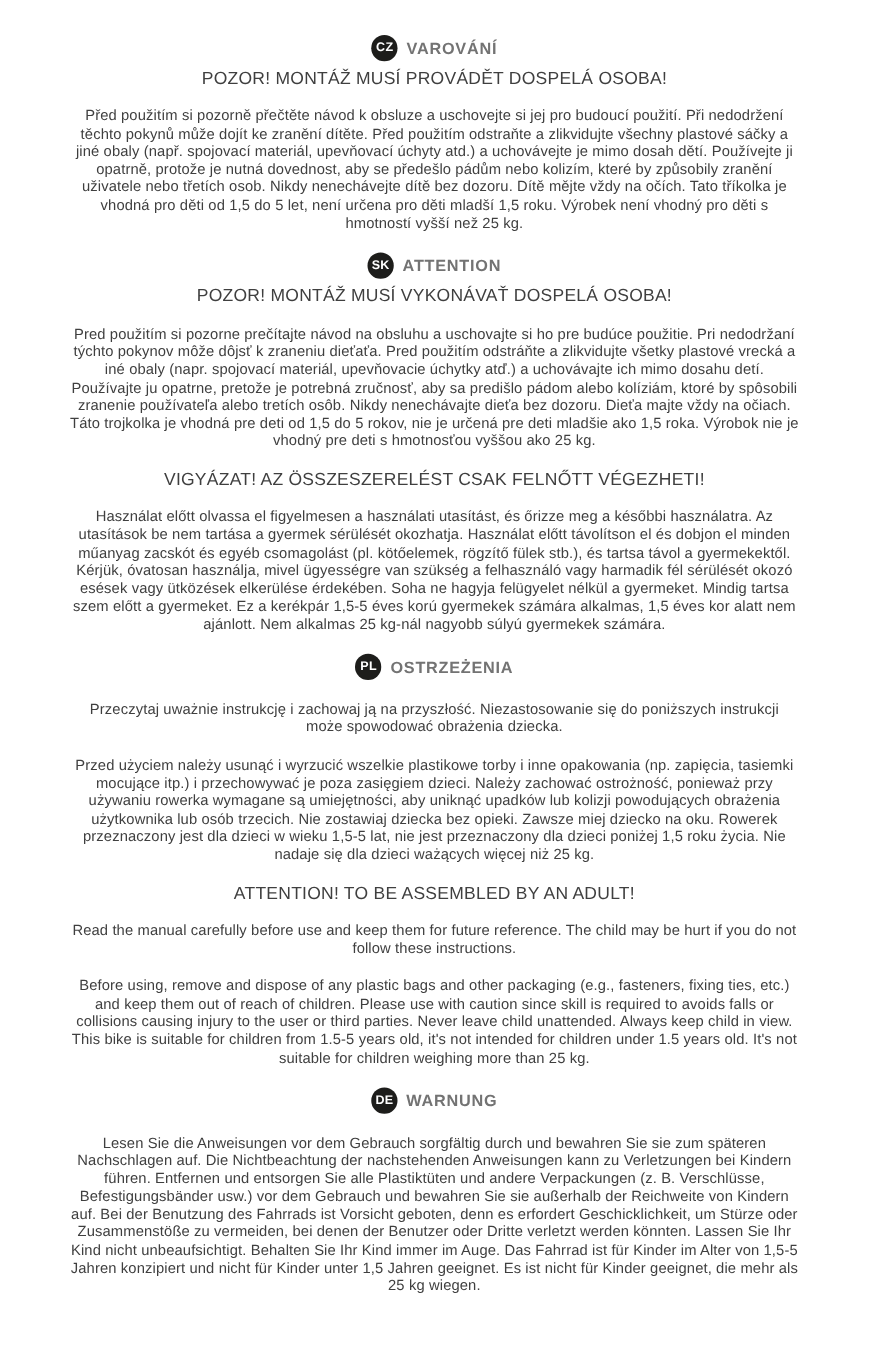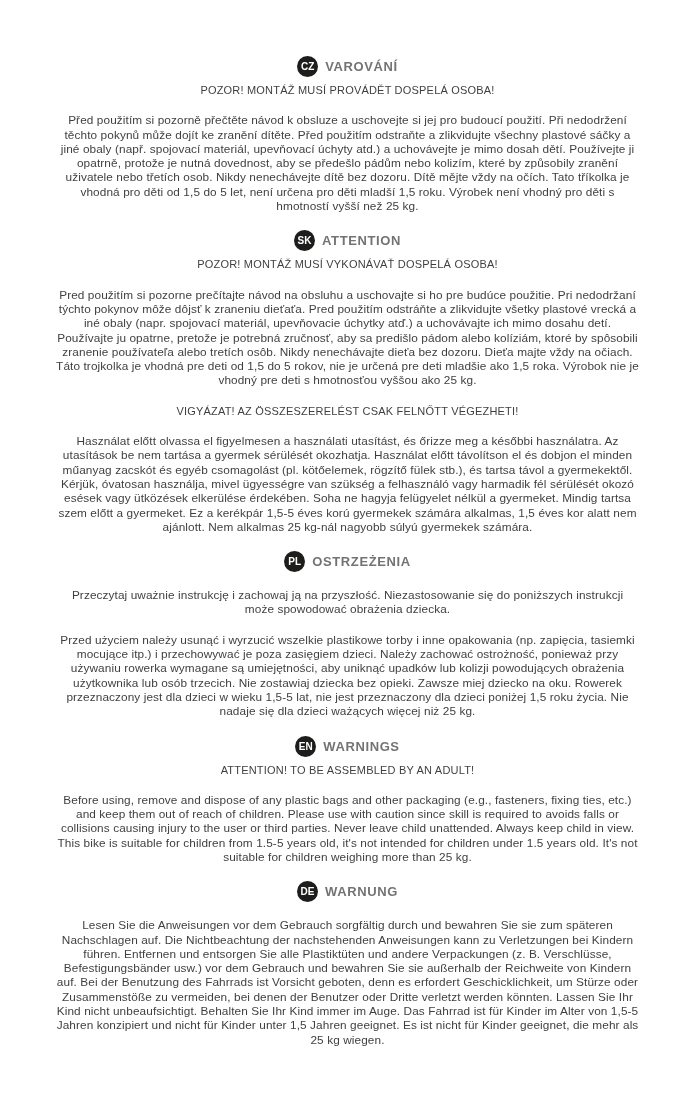--- a/index.html
+++ b/index.html
@@ -10,21 +10,21 @@
   body {
     width: 695px;
     height: 1094px;
     font-family: "Liberation Sans", "DejaVu Sans", sans-serif;
     color: #3f3f3f;
     overflow: hidden;
   }
   .page {
     width: 615px;
     margin: 0 auto;
-    padding-top: 56px;
+    padding-top: 28px;
     text-align: center;
   }
   section.warn-block { margin: 0; }
   .head {
     display: flex;
     align-items: center;
     justify-content: center;
     gap: 7px;
     margin: 17px 0 6px 0;
   }
@@ -45,21 +45,21 @@
   }
   .title {
     margin: 0;
     font-size: 13px;
     font-weight: bold;
     letter-spacing: 0.6px;
     color: #737373;
   }
   .caps {
     margin: 0;
-    font-size: 11px;
+    font-size: 14px;
     line-height: 14.3px;
     letter-spacing: 0.2px;
   }
   .body {
     margin: 16px;
     font-size: 11.8px;
     line-height: 14.3px;
     letter-spacing: 0.1px;
   }
 </style>
@@ -97,25 +97,22 @@
   <section class="warn-block">
     <div class="head">
       <span class="badge">PL</span>
       <h2 class="title">OSTRZEŻENIA</h2>
     </div>
     <p class="body">Przeczytaj uważnie instrukcję i zachowaj ją na przyszłość. Niezastosowanie się do poniższych instrukcji może spowodować obrażenia dziecka.</p>
     <p class="body">Przed użyciem należy usunąć i wyrzucić wszelkie plastikowe torby i inne opakowania (np. zapięcia, tasiemki mocujące itp.) i przechowywać je poza zasięgiem dzieci. Należy zachować ostrożność, ponieważ przy używaniu rowerka wymagane są umiejętności, aby uniknąć upadków lub kolizji powodujących obrażenia użytkownika lub osób trzecich. Nie zostawiaj dziecka bez opieki. Zawsze miej dziecko na oku. Rowerek przeznaczony jest dla dzieci w wieku 1,5-5 lat, nie jest przeznaczony dla dzieci poniżej 1,5 roku życia. Nie nadaje się dla dzieci ważących więcej niż 25 kg.</p>
   </section>
 
   <section class="warn-block">
-    <div class="head">
-      <span class="badge">EN</span>
-      <h2 class="title">WARNINGS</h2>
-    </div>
     <p class="caps">ATTENTION! TO BE ASSEMBLED BY AN ADULT!</p>
+    <p class="body">Read the manual carefully before use and keep them for future reference. The child may be hurt if you do not follow these instructions.</p>
     <p class="body">Before using, remove and dispose of any plastic bags and other packaging (e.g., fasteners, fixing ties, etc.) and keep them out of reach of children. Please use with caution since skill is required to avoids falls or collisions causing injury to the user or third parties. Never leave child unattended. Always keep child in view. This bike is suitable for children from 1.5-5 years old, it's not intended for children under 1.5 years old. It's not suitable for children weighing more than 25 kg.</p>
   </section>
 
   <section class="warn-block">
     <div class="head">
       <span class="badge">DE</span>
       <h2 class="title">WARNUNG</h2>
     </div>
     <p class="body">Lesen Sie die Anweisungen vor dem Gebrauch sorgfältig durch und bewahren Sie sie zum späteren Nachschlagen auf. Die Nichtbeachtung der nachstehenden Anweisungen kann zu Verletzungen bei Kindern führen. Entfernen und entsorgen Sie alle Plastiktüten und andere Verpackungen (z. B. Verschlüsse, Befestigungsbänder usw.) vor dem Gebrauch und bewahren Sie sie außerhalb der Reichweite von Kindern auf. Bei der Benutzung des Fahrrads ist Vorsicht geboten, denn es erfordert Geschicklichkeit, um Stürze oder Zusammenstöße zu vermeiden, bei denen der Benutzer oder Dritte verletzt werden könnten. Lassen Sie Ihr Kind nicht unbeaufsichtigt. Behalten Sie Ihr Kind immer im Auge. Das Fahrrad ist für Kinder im Alter von 1,5-5 Jahren konzipiert und nicht für Kinder unter 1,5 Jahren geeignet. Es ist nicht für Kinder geeignet, die mehr als 25 kg wiegen.</p>
     <p class="body"></p>

